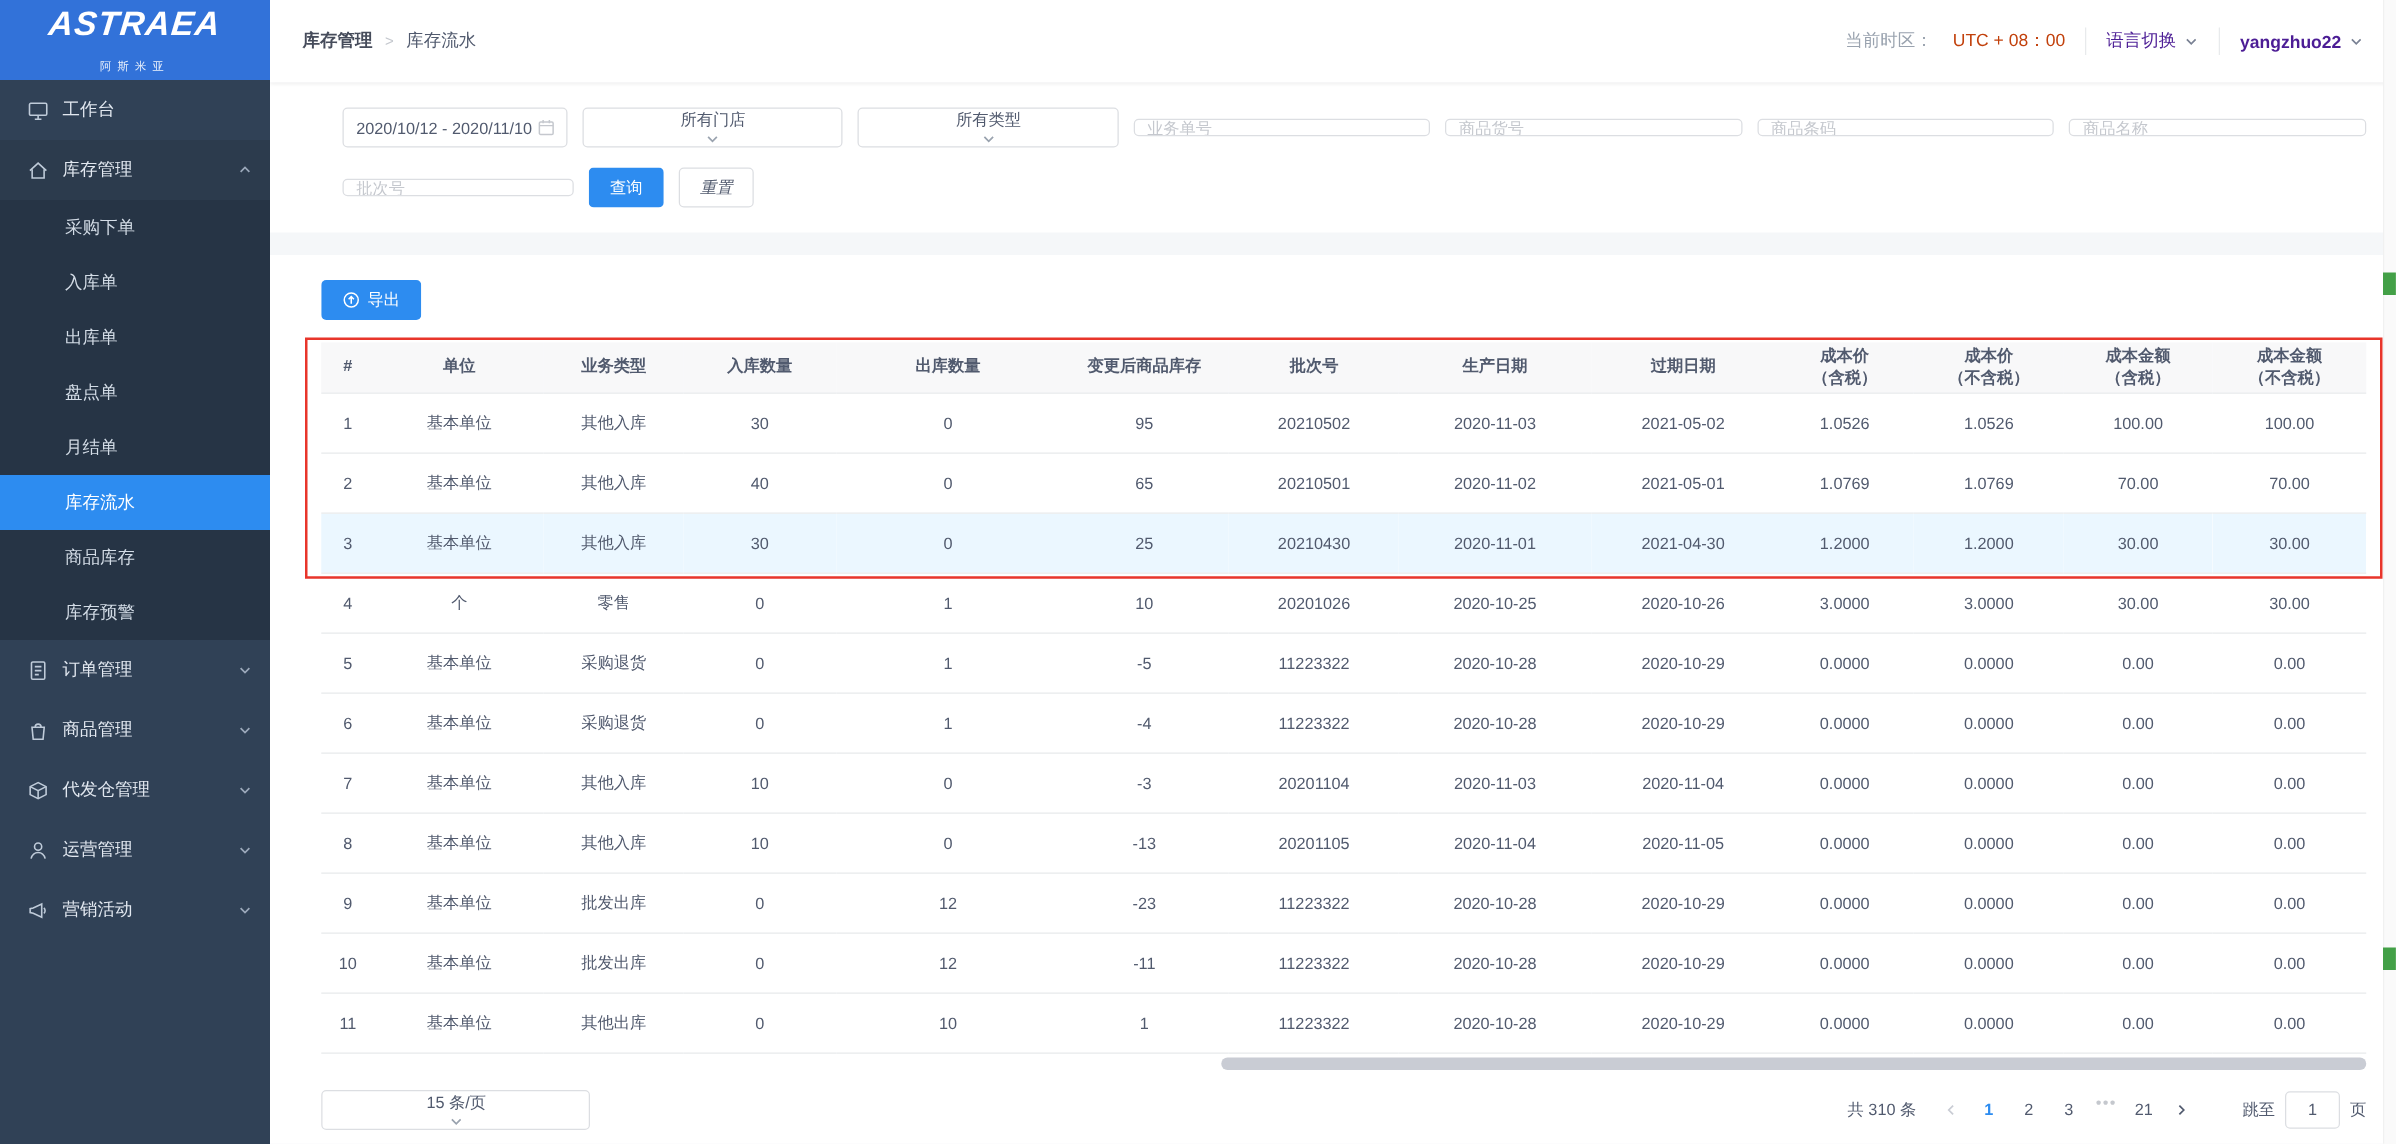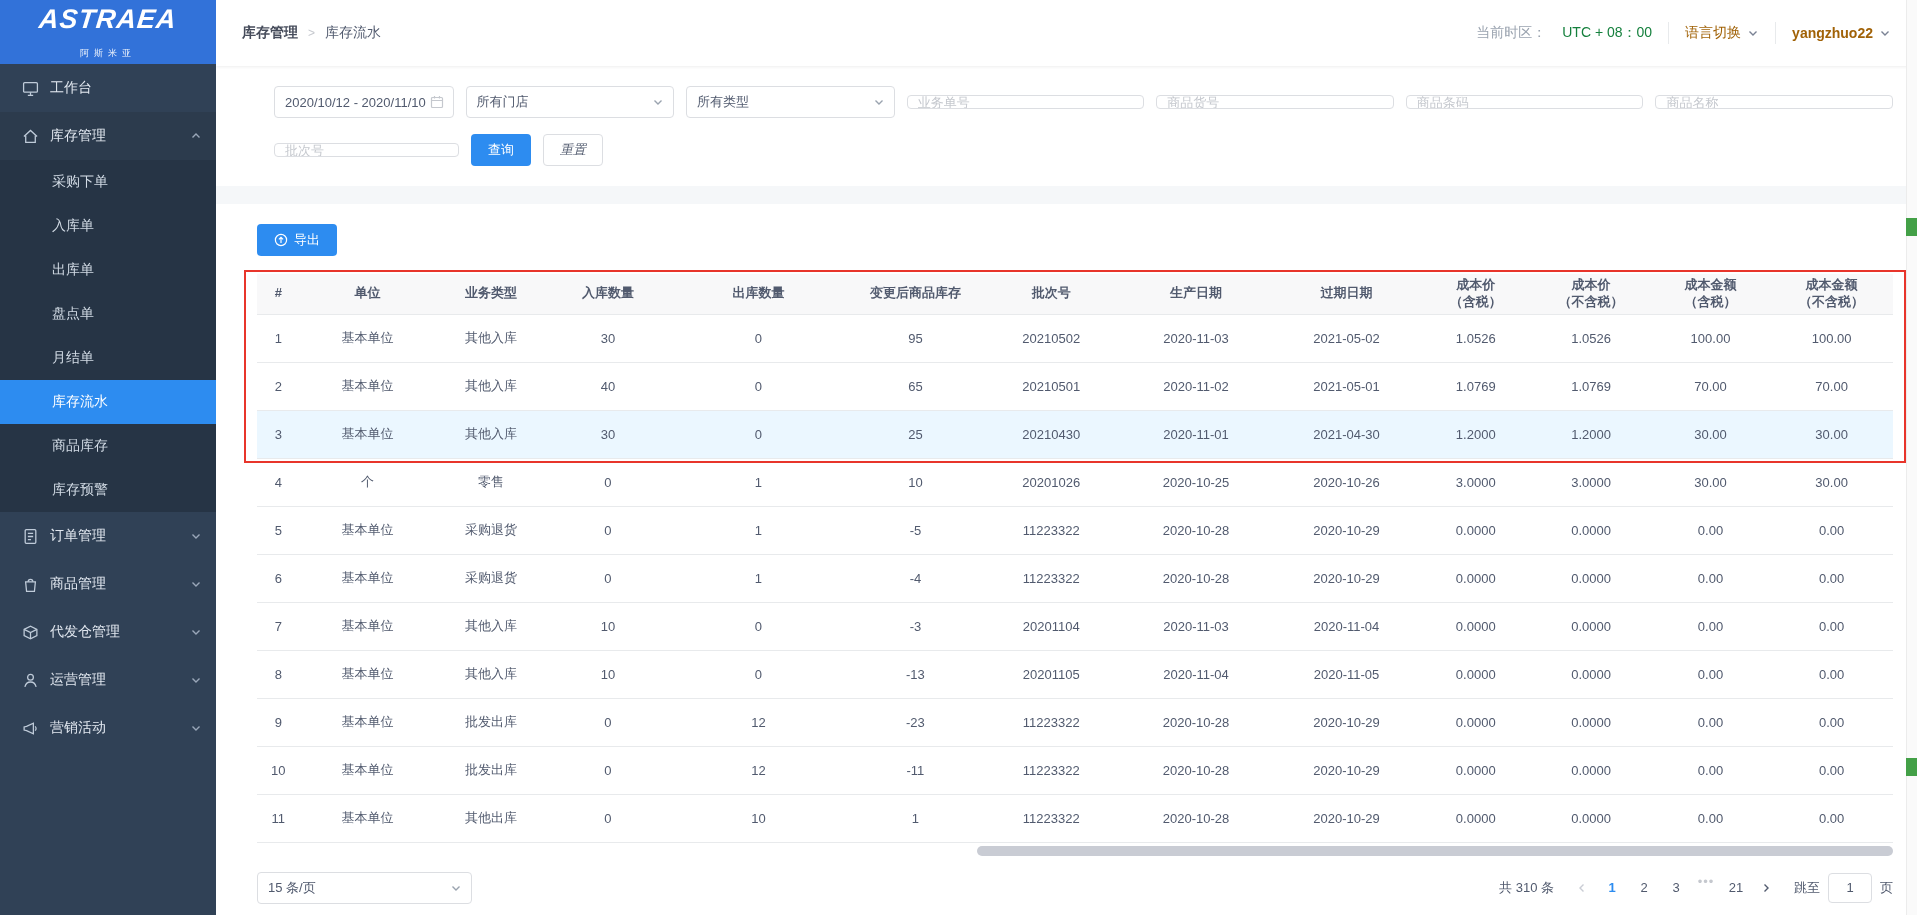--- a/index.html
+++ b/index.html
@@ -25,33 +25,33 @@
   .submenu-item { height:44px; display:flex; align-items:center; padding-left:52px; color:#d3dce6; font-size:14px; cursor:pointer; white-space:nowrap; }
   .submenu-item.active { background:var(--primary,#2d8cf0); color:#fff; }
   
   .header { position:fixed; left:216px; top:0; right:0; height:66px; background:#fff; display:flex; align-items:center; padding:0 26px; box-shadow:0 1px 3px rgba(0,0,0,.07); z-index:20; }
   .breadcrumb { display:flex; align-items:center; gap:10px; font-size:14px; }
   .crumb-first { color:#464c5b; font-weight:bold; }
   .crumb-sep { color:#c5c8ce; font-size:12px; }
   .crumb-current { color:#515a6e; }
   .header-right { margin-left:auto; display:flex; align-items:center; gap:16px; }
   .tz-label { color:#9aa3af; }
-  .tz-value { color:#15803d; }
+  .tz-value { color:#c2410c; }
   .h-divider { width:1px; height:22px; background:#e8eaec; }
-  .lang-switch,.user-menu { display:flex; align-items:center; gap:6px; cursor:pointer; color:#a16207;justify-content:flex-end; }
+  .lang-switch,.user-menu { display:flex; align-items:center; gap:6px; cursor:pointer; color:#4c1d95;justify-content:flex-end; }
   .user-menu { font-weight:bold; }
   .chev { color:#7a8294; display:flex; }
   
   .content { position:absolute; left:216px; top:66px; right:0; bottom:0; display:flex; flex-direction:column; }
   .filter-card { background:#fff; padding:20px 24px 20px 41px; }
   .filter-row { display:flex; gap:12px; align-items:center;margin-left:17px; }
   .filter-row + .filter-row { margin-top:16px; }
   .control { height:32px; border:1px solid #dcdee2; border-radius:4px; background:#fff; display:flex; align-items:center; justify-content:space-between; padding:0 9px 0 10px; font-size:13px; color:#515a6e; }
   .control.date-range { width:185px; }
-  .control.select { width:215px; cursor:pointer; }
+  .control.select { width:215px; cursor:pointer;flex-direction:column; }
   input.text-input { height:14px; border:1px solid #dcdee2; border-radius:4px; padding:0 10px; font-size:13px; color:#515a6e; width:245px; outline:none; font-family:inherit; }
   input.text-input::placeholder { color:#c5c8ce; }
   input.batch { width:185px; }
   .btn { height:32px; padding:4px 16px; border-radius:4px; font-size:13px; display:inline-flex; align-items:center; gap:6px; cursor:pointer; border:1px solid transparent; font-family:inherit; }
   .btn-primary { background:var(--primary,#2d8cf0); color:#fff; }
   .btn-default { background:#fff; border-color:#dcdee2; color:#515a6e;font-style:italic; }
   .gap-strip { height:18px; flex:0 0 18px; }
   .table-card { background:#fff; padding:20px 24px 0 41px; flex:1; overflow:hidden; }
   .export-btn { margin-bottom:0; }
   
@@ -66,21 +66,21 @@
   
   .pagination { display:flex; align-items:center; padding:16px 0 18px; }
   .page-size { width:106px; }
   .pag-right { margin-left:auto; display:flex; align-items:center; gap:16px; font-size:13px; color:#515a6e; }
   .pager { display:flex; align-items:center; gap:4px; }
   .page-num { min-width:28px; height:28px; display:flex; align-items:center; justify-content:center; cursor:pointer; border-radius:4px; color:#515a6e; }
   .page-num.active { color:var(--primary,#2d8cf0); font-weight:bold; }
   .page-ellipsis { color:#c5c8ce; cursor:pointer; min-width:24px; text-align:center; letter-spacing:1px; }
   .page-arrow { display:flex; align-items:center; justify-content:center; width:24px; height:28px; cursor:pointer; color:#515a6e; }
   .page-arrow.disabled { color:#c9ccd4; cursor:default; }
-  .jump-group { display:flex; align-items:center; gap:8px; }
+  .jump-group { display:flex; align-items:center; gap:8px;margin-left:21px; }
   .jump-input { width:44px; height:30px; border:1px solid #dcdee2; border-radius:4px; text-align:center; font-size:13px; color:#515a6e; outline:none; font-family:inherit; }
   
   .v-scrollbar { position:fixed; right:0; top:0; bottom:0; width:11px; background:#fafafa; border-left:1px solid #ececec; z-index:40; }
   .v-tick { position:absolute; right:0; width:11px; height:18px; background:var(--tick-green,#43a047); }
   .v-tick.t1 { top:218px; }
   .v-tick.t2 { top:758px; }
   .icon-inline { display:flex; align-items:center; }
 </style>
 </head>
 <body>

